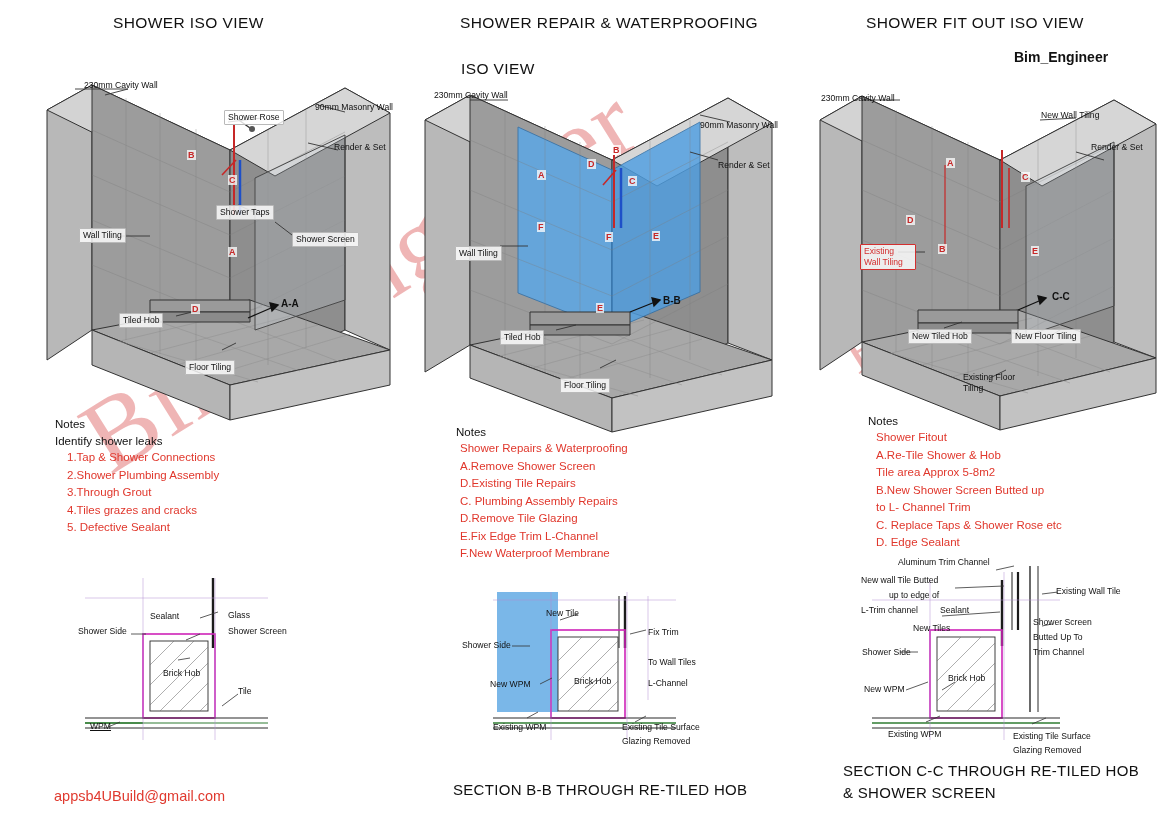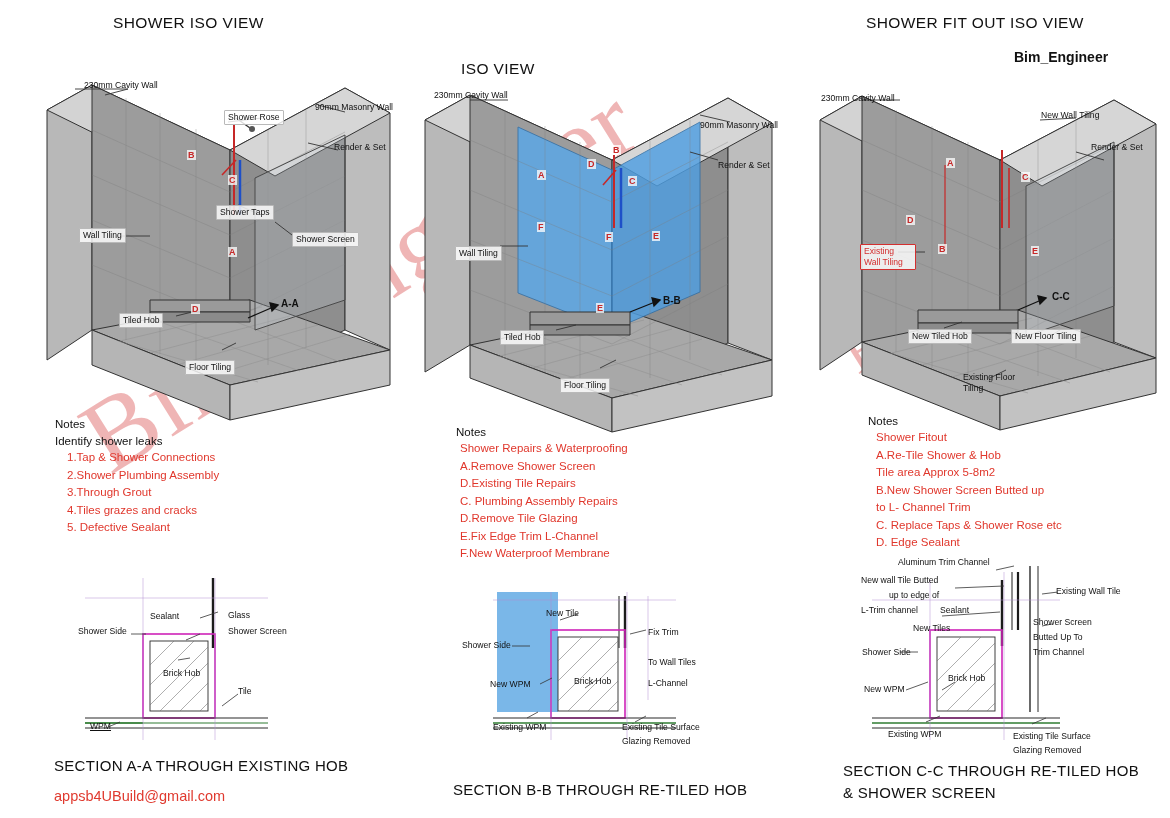--- a/index.html
+++ b/index.html
@@ -237,20 +237,21 @@
   <div class="notes-head" style="left:55px; top:418px;">Notes</div>
   <div class="notes-head" style="left:55px; top:435px;">Identify shower leaks</div>
   <div class="notes-list" style="left:67px; top:449px;">
     <div>1.Tap &amp; Shower Connections</div>
     <div>2.Shower Plumbing Assembly</div>
     <div>3.Through Grout</div>
     <div>4.Tiles grazes and cracks</div>
     <div>5. Defective Sealant</div>
   </div>
 
+  <div class="view-title" style="left:460px; top:14px;">SHOWER REPAIR &amp; WATERPROOFING</div>
   <div class="view-title" style="left:461px; top:36px;margin-top:24px;">ISO VIEW</div>
 
   <svg width="1170" height="818">
     <g>
       <polygon points="425,120 470,95 470,345 425,372" fill="#b8b8b8" stroke="#333" stroke-width="1"></polygon>
       <polygon points="425,120 470,95 612,160 565,188" fill="#d3d3d3" stroke="#333" stroke-width="1"></polygon>
       <polygon points="470,95 612,160 612,398 470,345" fill="#9c9c9c" stroke="#333" stroke-width="1"></polygon>
       <polygon points="612,160 728,98 728,343 612,398" fill="#8e8e8e" stroke="#333" stroke-width="1"></polygon>
       <polygon points="728,98 772,123 772,360 728,343" fill="#bdbdbd" stroke="#333" stroke-width="1"></polygon>
       <polygon points="612,160 728,98 772,123 657,186" fill="#d6d6d6" stroke="#333" stroke-width="1"></polygon>
@@ -464,21 +465,20 @@
       </g>
     </g>
   </svg>
   <div class="callout nb" style="left:150px; top:611px;">Sealant</div>
   <div class="callout nb" style="left:228px; top:610px;">Glass</div>
   <div class="callout nb" style="left:228px; top:626px;">Shower Screen</div>
   <div class="callout nb" style="left:78px; top:626px;">Shower Side</div>
   <div class="callout nb" style="left:163px; top:668px;">Brick Hob</div>
   <div class="callout nb" style="left:238px; top:686px;">Tile</div>
   <div class="callout nb" style="left:90px; top:721px;text-decoration:underline;">WPM</div>
-  <div class="section-title" style="left:54px; top:757px;">SECTION A-A THROUGH EXISTING HOB</div>
   <div class="email" style="left:54px; top:788px;">appsb4UBuild@gmail.com</div>
 
   <svg width="1170" height="818">
     <g>
 
       <rect x="497" y="592" width="61" height="120" fill="#63aae4" opacity="0.85" stroke="none"></rect>
 
       <line x1="625" y1="596" x2="625" y2="648" stroke="#1b1b1b" stroke-width="2.4"></line>
       <line x1="619" y1="596" x2="619" y2="648" stroke="#1b1b1b" stroke-width="1"></line>
 

